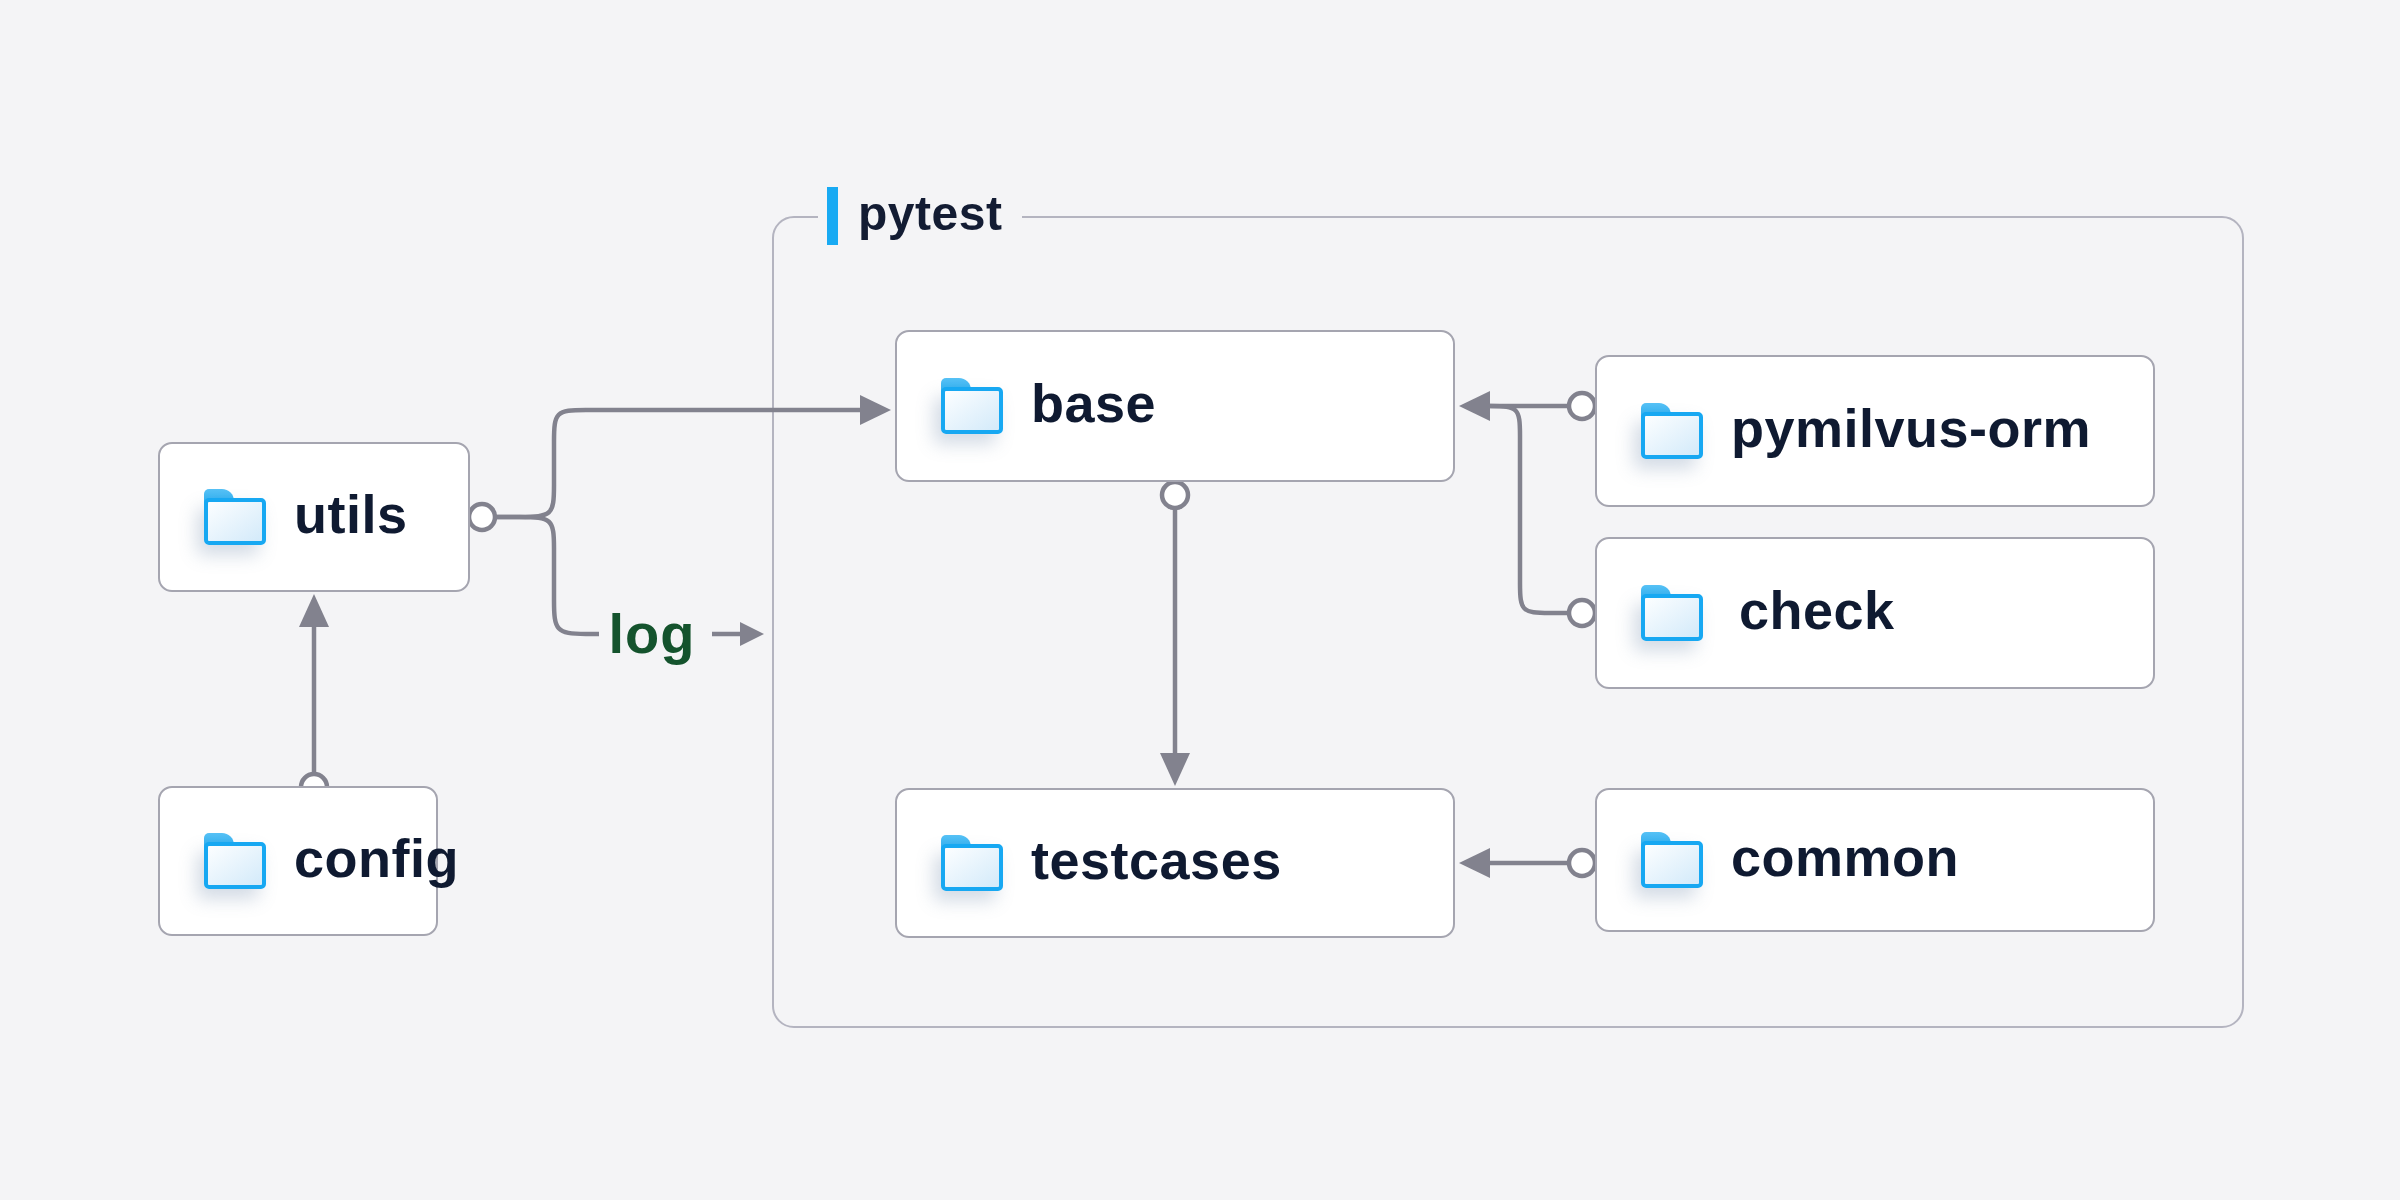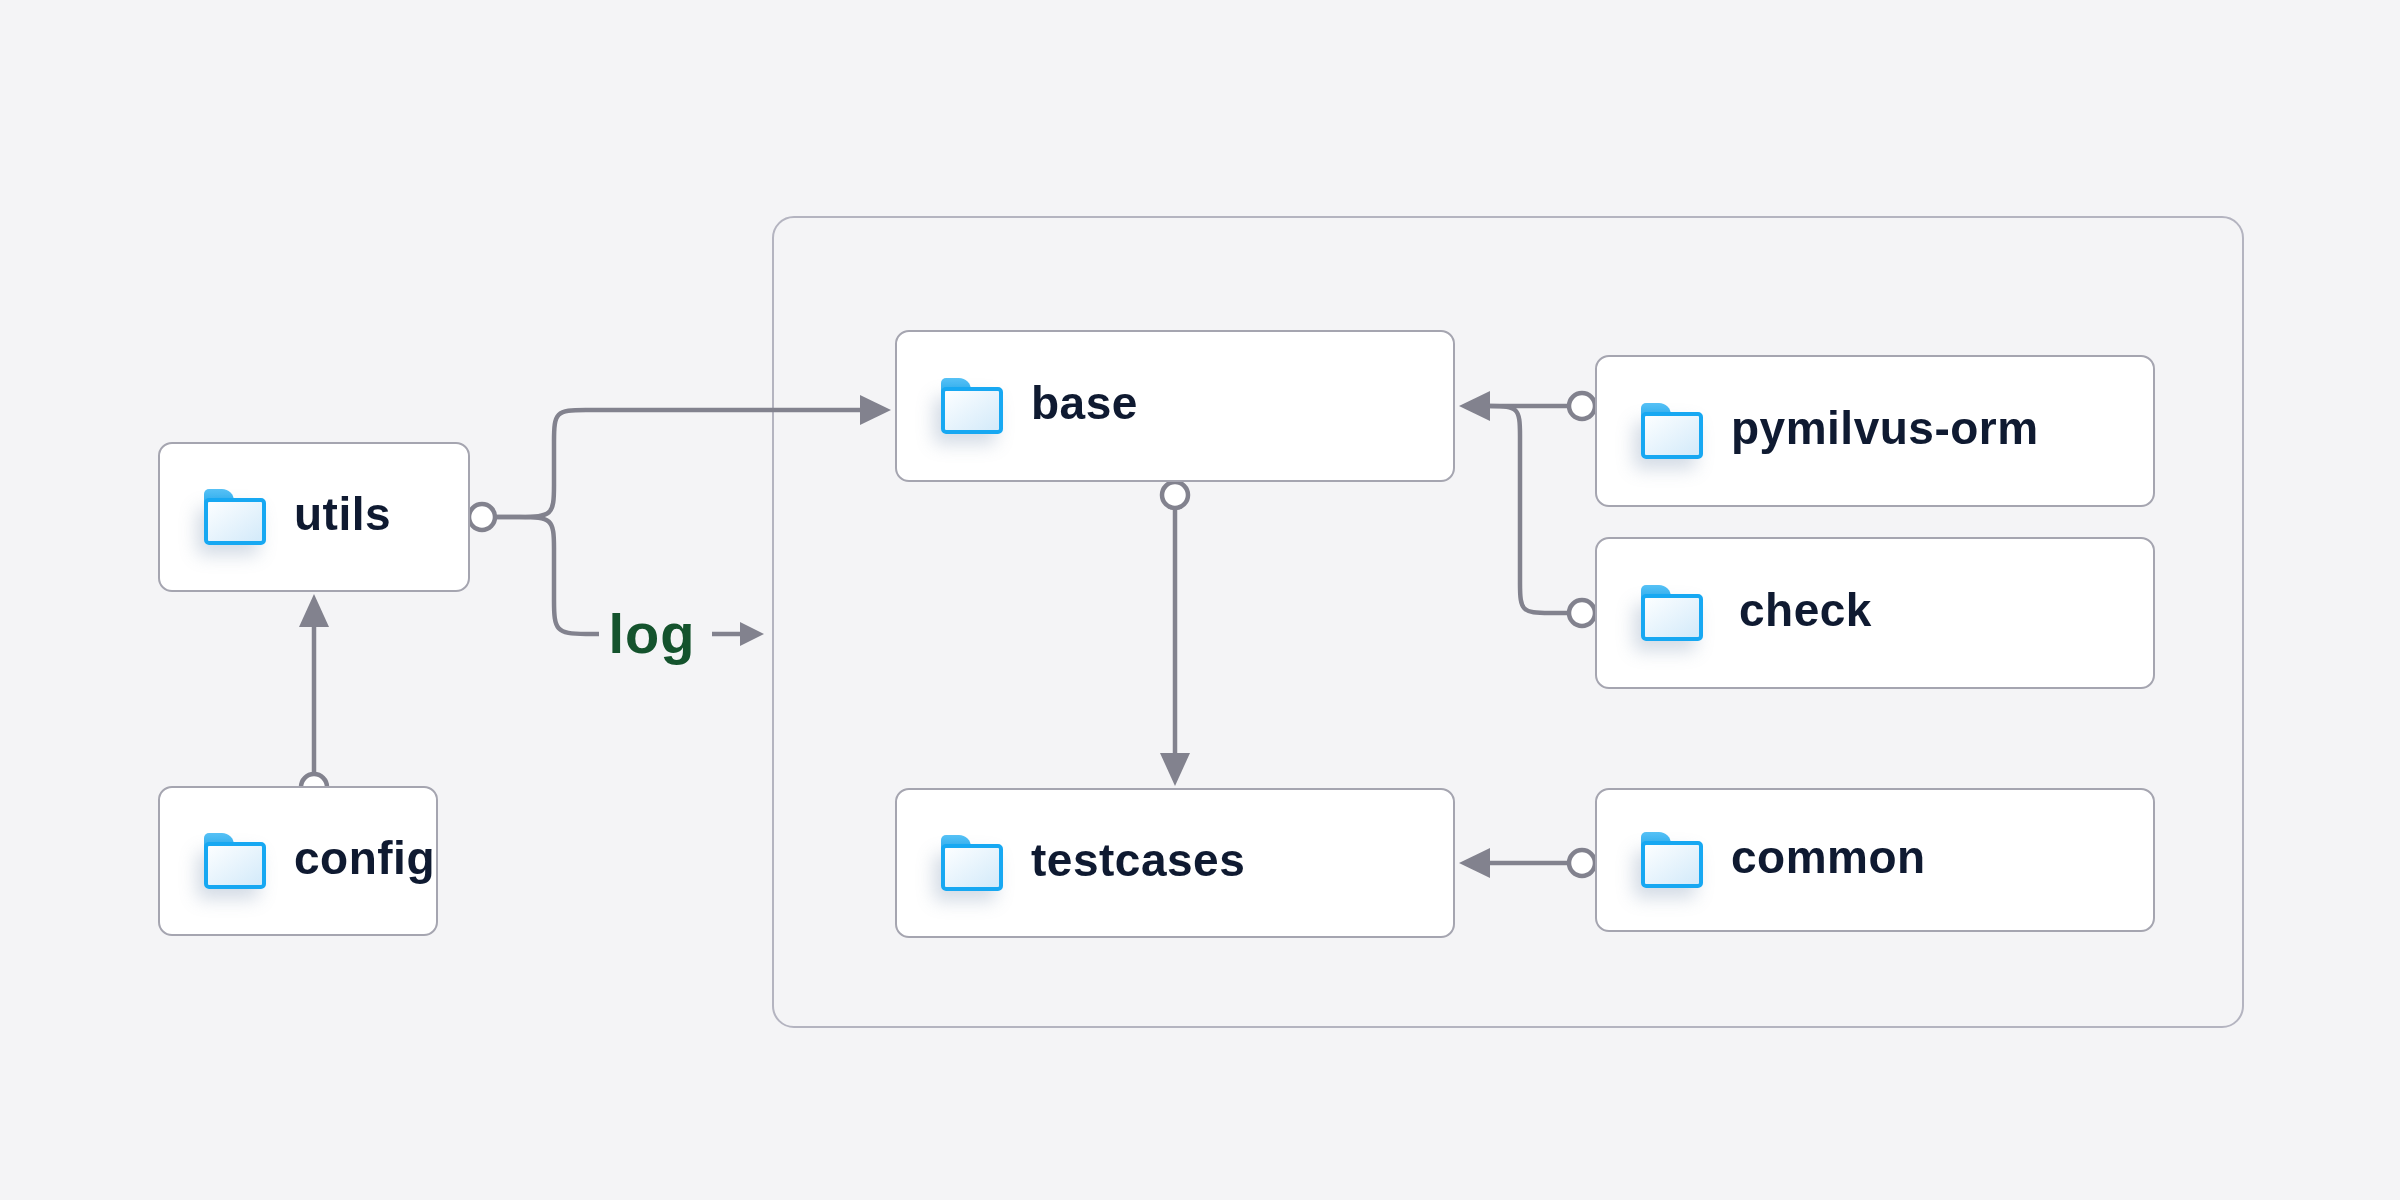--- a/index.html
+++ b/index.html
@@ -55,21 +55,21 @@
     position: absolute;
     background: #ffffff;
     border: 2.5px solid #a5a5b0;
     border-radius: 14px;
     box-sizing: border-box;
     display: flex;
     align-items: center;
     padding-left: 44px;
   }
   .node-label {
-    font-size: 46px;
+    font-size: 54px;
     font-weight: 700;
     color: #0f1a31;
     letter-spacing: 0.5px;
     margin-left: 28px;
     white-space: nowrap;
     padding-bottom: 6px;
   }
   .node-utils     { left: 158px;  top: 442px; width: 312px; height: 150px; }
   .node-config    { left: 158px;  top: 786px; width: 280px; height: 150px; }
   .node-base      { left: 895px;  top: 330px; width: 560px; height: 152px; }
@@ -110,20 +110,24 @@
     color: #14532d;
     letter-spacing: 1px;
   }
 </style>
 </head>
 <body>
 
 <div class="stage">
 
   <div class="group-box"></div>
+  <div class="group-label">
+    <span class="accent-bar"></span>
+    <span class="group-label-text">pytest</span>
+  </div>
 
   <svg class="edges-layer" viewBox="0 0 2400 1200" fill="none">
     <g stroke="#82828e" stroke-width="4.5" fill="none">
 
       <path d="M 314 773 L 314 618"></path>
 
       <path d="M 495 517 L 519 517 C 552 517 554 515 554 485 L 554 442 C 554 412 556 410 586 410 L 864 410"></path>
 
       <path d="M 495 517 L 519 517 C 552 517 554 519 554 549 L 554 600 C 554 630 556 634 586 634 L 599 634"></path>
 

